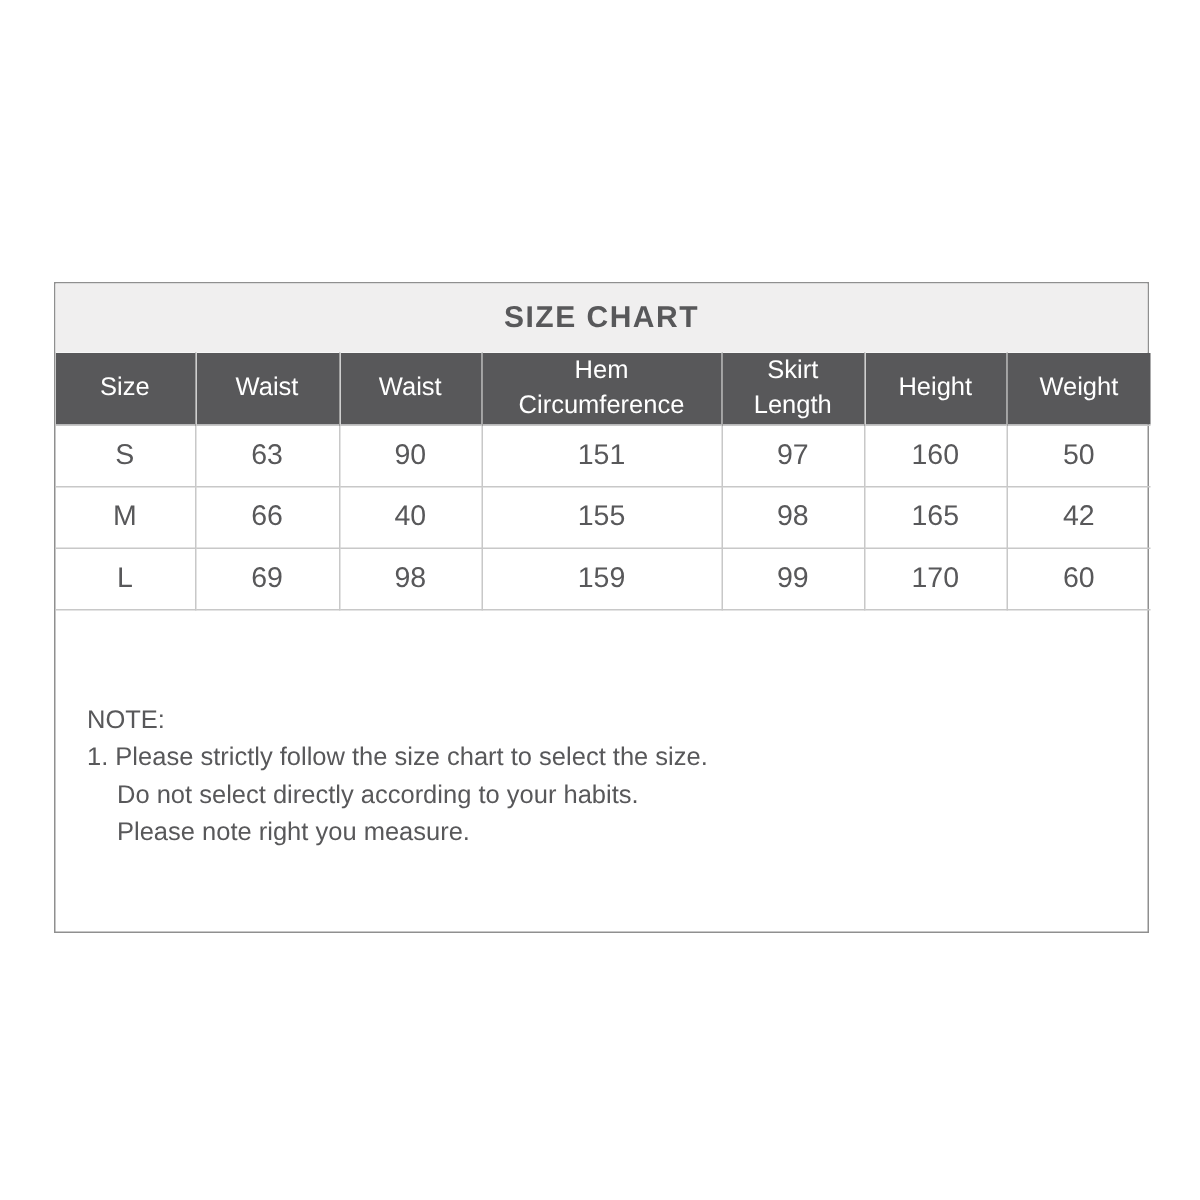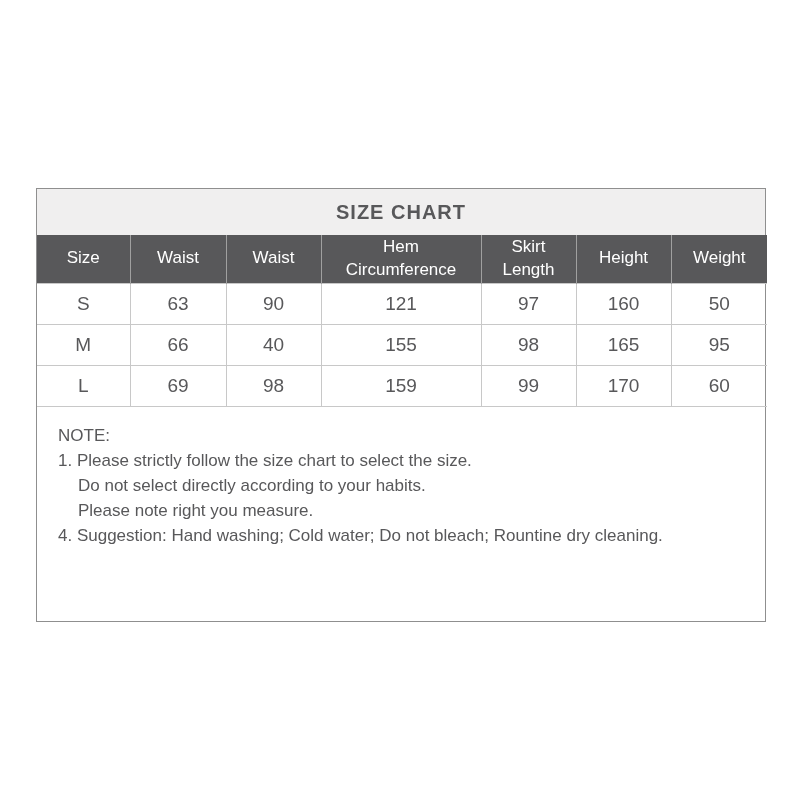--- a/index.html
+++ b/index.html
@@ -69,20 +69,21 @@
     box-sizing: border-box;
   }
   table.size-table tr td:first-child { border-left: none; }
   table.size-table tr td:last-child { border-right: none; margin-top: 22px; }
   .note {
     padding: 16px 18px 0 21px;
     font-size: 17px;
     line-height: 25px;
     color: var(--text, #58585a);
     white-space: nowrap;
+    margin-top: 44px;
   }
   .note-heading { }
   .note-line.cont { padding-left: 20px; }
 </style>
 </head>
 <body>
 
 <div class="canvas">
   <div class="chart-box">
 
@@ -107,48 +108,47 @@
           <th>Skirt Length</th>
           <th>Height</th>
           <th>Weight</th>
         </tr>
       </thead>
       <tbody>
         <tr>
           <td>S</td>
           <td>63</td>
           <td>90</td>
-          <td>121</td>
+          <td>151</td>
           <td>97</td>
           <td>160</td>
           <td>50</td>
         </tr>
         <tr>
           <td>M</td>
           <td>66</td>
           <td>40</td>
           <td>155</td>
           <td>98</td>
           <td>165</td>
-          <td>95</td>
+          <td>42</td>
         </tr>
         <tr>
           <td>L</td>
           <td>69</td>
           <td>98</td>
           <td>159</td>
           <td>99</td>
           <td>170</td>
           <td>60</td>
         </tr>
       </tbody>
     </table>
 
     <div class="note">
       <div class="note-heading">NOTE:</div>
       <div class="note-line">1. Please strictly follow the size chart to select the size.</div>
       <div class="note-line cont">Do not select directly according to your habits.</div>
       <div class="note-line cont">Please note right you measure.</div>
-      <div class="note-line">4. Suggestion: Hand washing; Cold water; Do not bleach; Rountine dry cleaning.</div>
     </div>
 
   </div>
 </div>
 
 </body></html>

